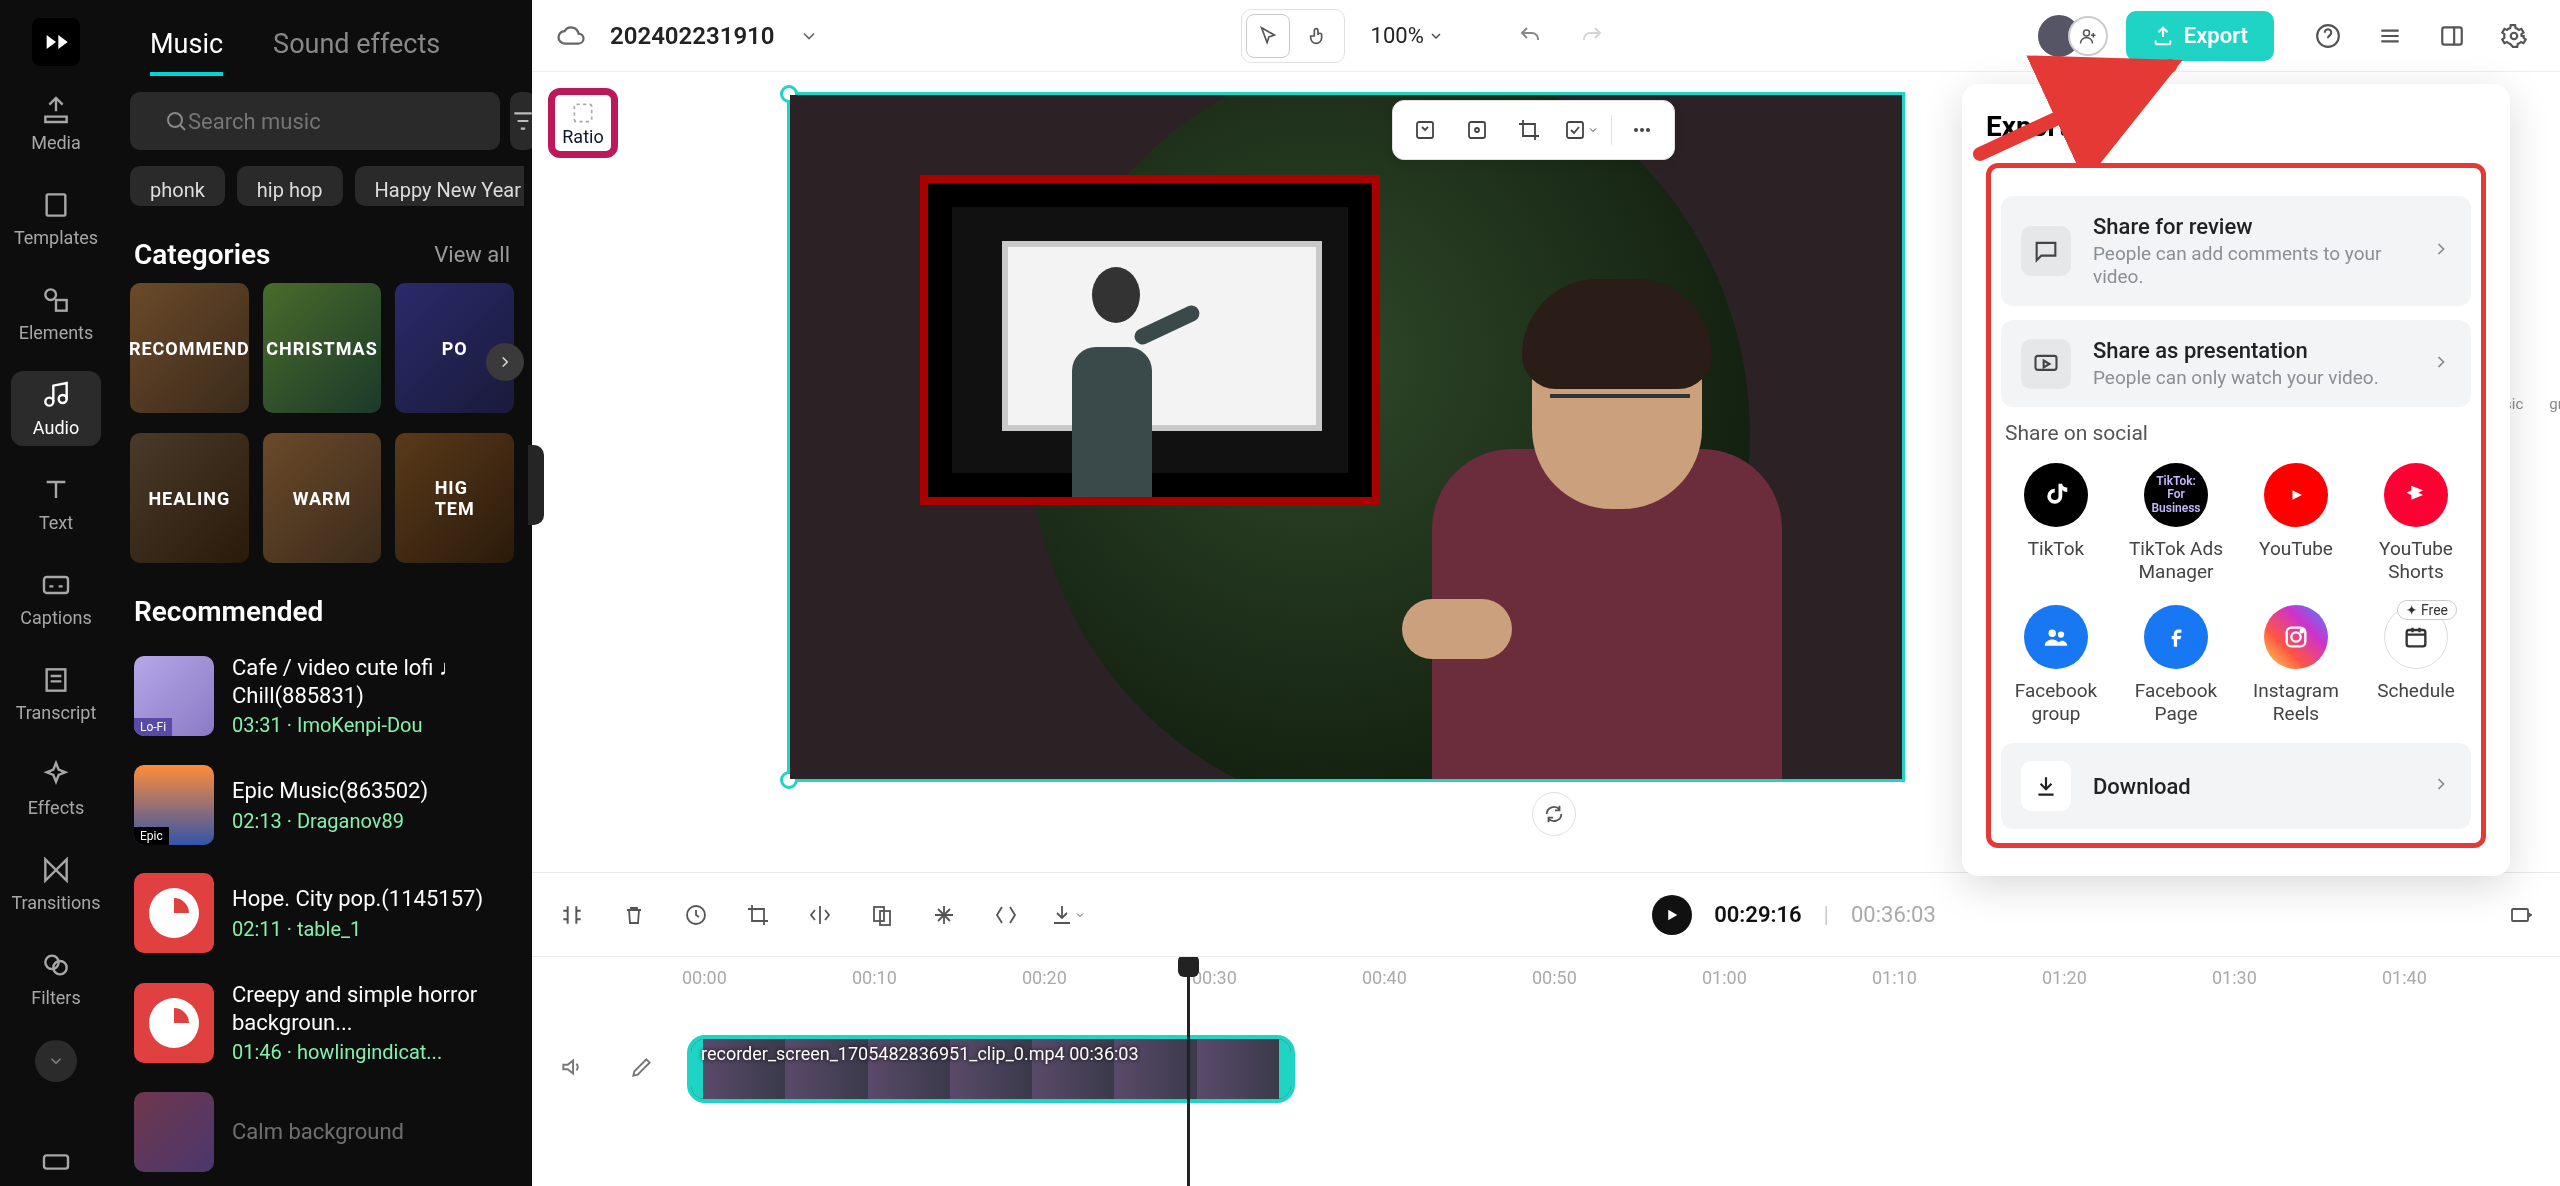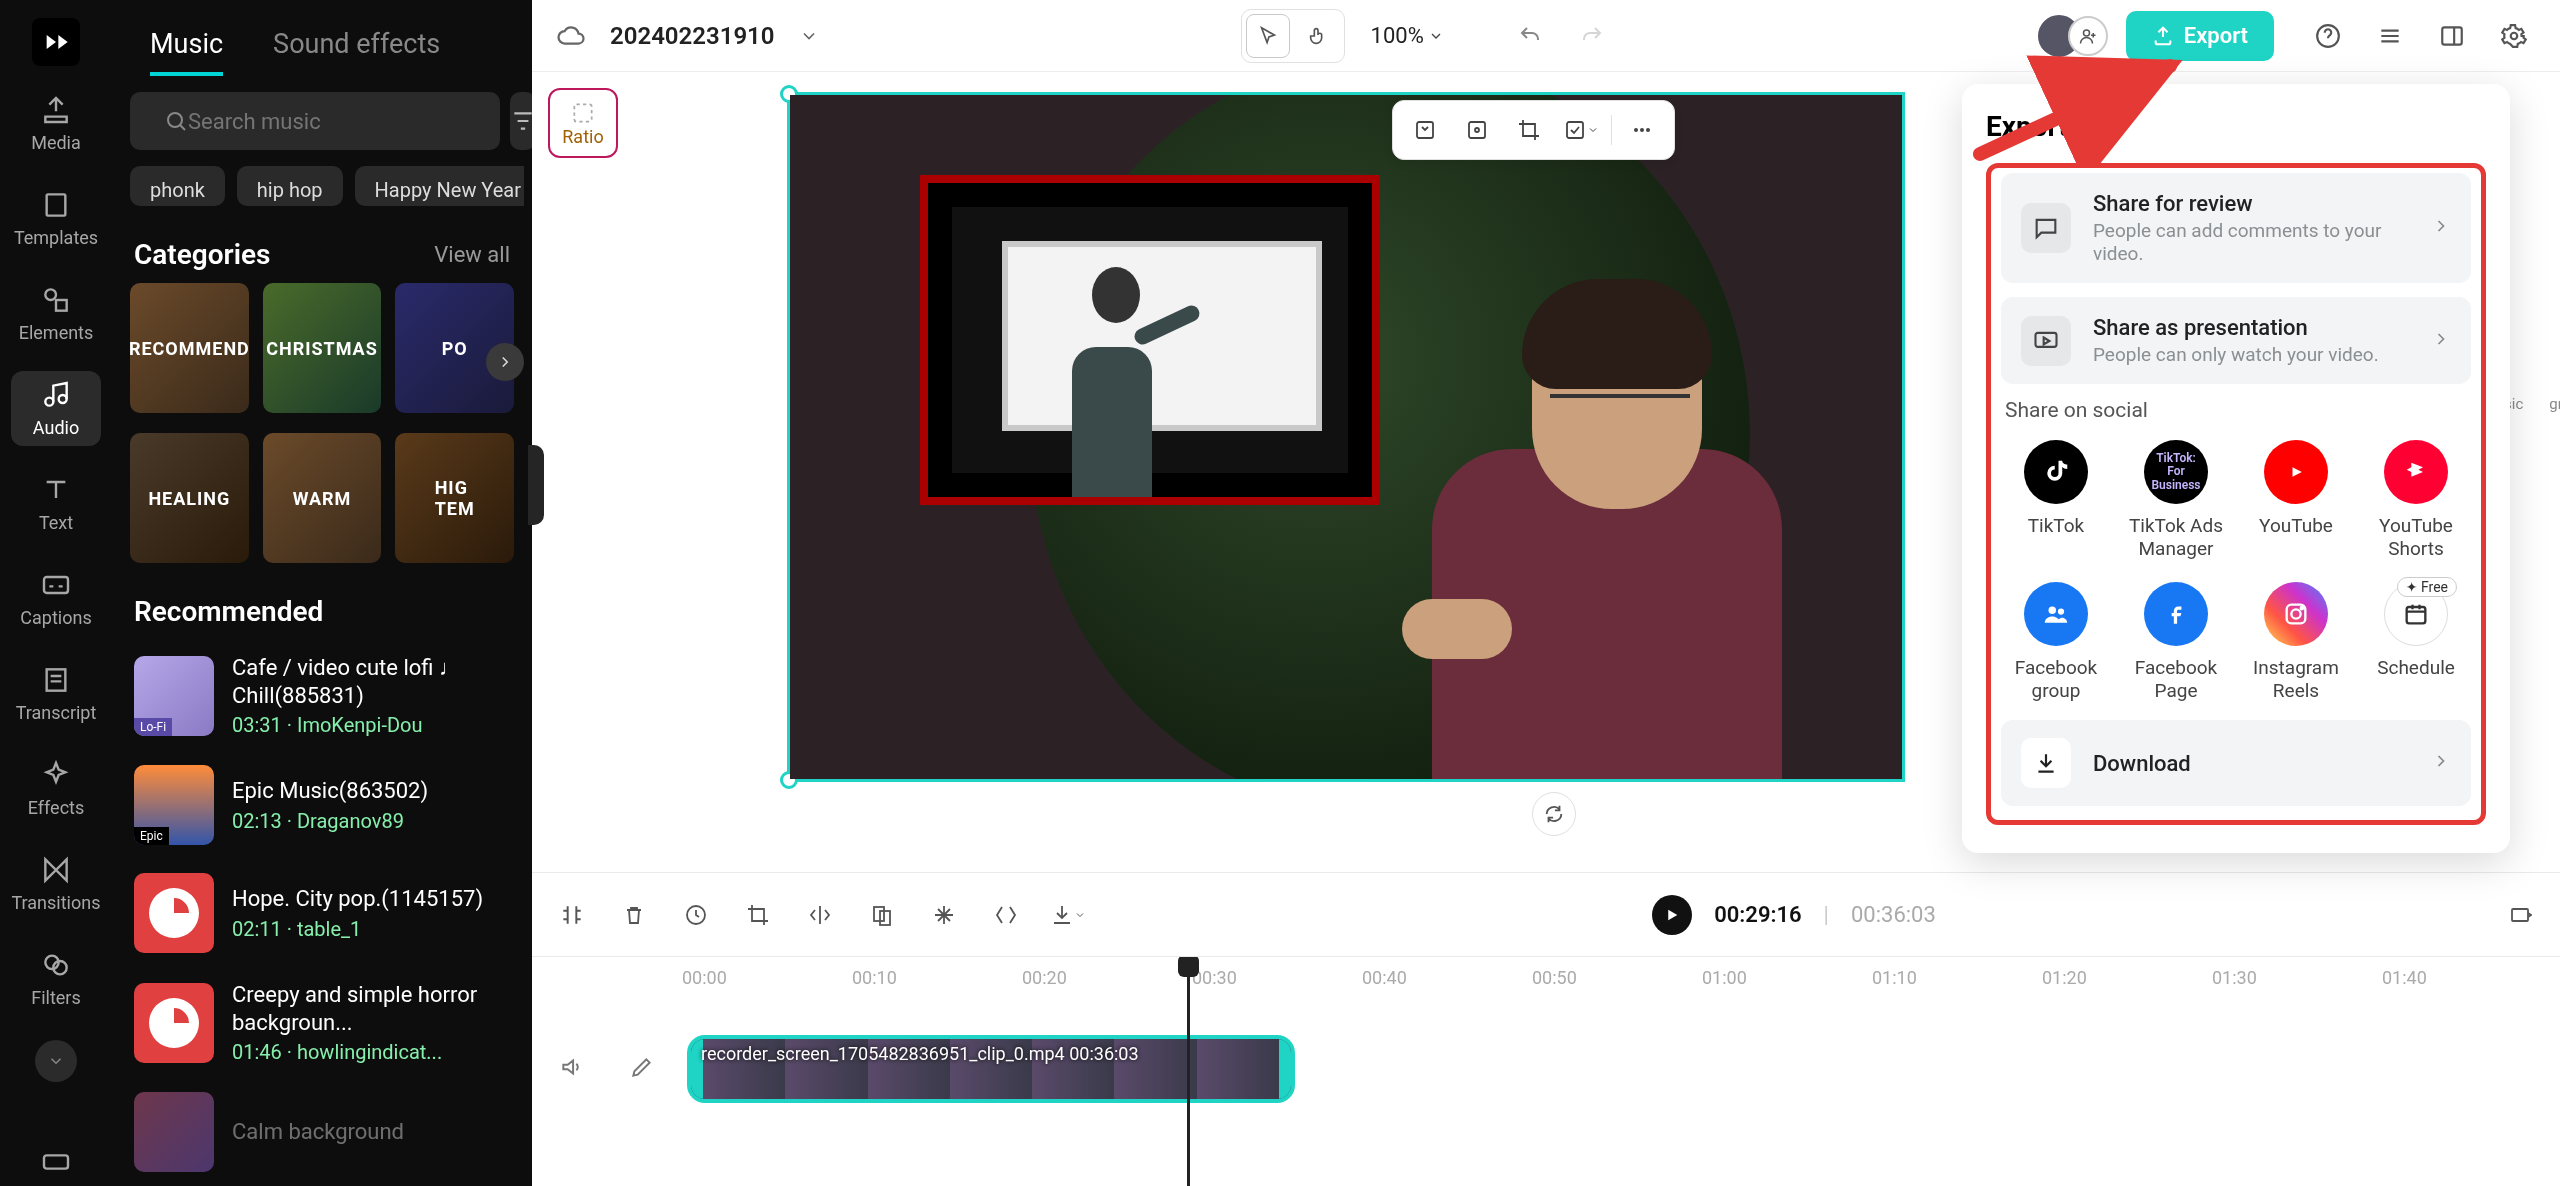--- a/index.html
+++ b/index.html
@@ -55,21 +55,21 @@
 .tb-iconbtn{width:44px;height:44px;border-radius:8px;display:flex;align-items:center;justify-content:center;color:#555;cursor:pointer}
 .tb-iconbtn.active-frame{border:1px solid #c9c9c9}
 .zoom-label{font-size:22px;color:#222;padding:0 8px;display:flex;align-items:center;gap:4px}
 .tb-plain{width:44px;height:44px;display:flex;align-items:center;justify-content:center;color:#888}
 .avatar-group{display:flex;align-items:center}
 .avatar{width:46px;height:46px;border-radius:50%;background:#556;border:2px solid #fff}
 .avatar2{width:40px;height:40px;border-radius:50%;background:#fff;border:2px solid #ccc;margin-left:-14px;display:flex;align-items:center;justify-content:center;font-size:18px}
 .export-btn{background:#1fd4c5;color:#fff;border:none;border-radius:10px;height:50px;padding:0 26px;font-size:22px;font-weight:600;display:flex;align-items:center;gap:10px;cursor:pointer}
 .tb-right-icons{display:flex;gap:18px;margin-left:14px}
 .canvas-area{flex:1;position:relative;background:#fff;display:flex;align-items:flex-start;justify-content:flex-start}
-.ratio-chip{position:absolute;left:16px;top:16px;background:#fff;border:2px solid #be185d;border-radius:12px;width:70px;height:70px;display:flex;flex-direction:column;align-items:center;justify-content:center;font-size:18px;color:#a16207}
+.ratio-chip{position:absolute;left:16px;top:16px;background:#fff;border:7px solid #be185d;border-radius:12px;width:70px;height:70px;display:flex;flex-direction:column;align-items:center;justify-content:center;font-size:18px;color:#0f172a}
 .video-frame{position:absolute;left:255px;top:20px;width:1118px;height:690px;background:#000;border:3px solid #1fd4c5}
 .vf-handle{position:absolute;width:18px;height:18px;border:3px solid #1fd4c5;background:#fff;border-radius:50%}
 .vf-h-tl{left:-10px;top:-10px}.vf-h-bl{left:-10px;bottom:-10px}
 .scene{width:100%;height:100%;background:#2c2225;position:relative;overflow:hidden}
 .plant{position:absolute;left:240px;top:-40px;width:720px;height:760px;background:radial-gradient(circle at 40% 40%,#2f4a2a,#12210f 70%);border-radius:50%;opacity:.95}
 .person{position:absolute;right:80px;bottom:0;width:430px;height:520px}
 .person-body{position:absolute;bottom:0;left:40px;width:350px;height:330px;background:#6b2d3b;border-radius:80px 80px 0 0}
 .person-head{position:absolute;top:40px;left:140px;width:170px;height:210px;background:#caa07d;border-radius:80px}
 .person-hair{position:absolute;top:20px;left:130px;width:190px;height:110px;background:#2a1c16;border-radius:90px 90px 40px 40px}
 .person-glasses{position:absolute;top:135px;left:158px;width:140px;height:28px;border-top:4px solid #333}
@@ -98,21 +98,21 @@
 .track-row{position:absolute;left:20px;top:90px;display:flex;align-items:center;gap:30px}
 .row-icon{width:40px;height:40px;display:flex;align-items:center;justify-content:center;color:#777}
 .clip{position:absolute;left:155px;top:78px;height:68px;width:608px;border:4px solid #1fd4c5;border-radius:18px;background:#333;display:flex;overflow:hidden}
 .clip-label{position:absolute;top:4px;left:10px;font-size:18px;color:#fff;z-index:2;text-shadow:0 0 4px #000}
 .clip-thumb{flex:1;background:linear-gradient(90deg,#5a4a6a,#3a3a4a)}
 .clip-handle{width:12px;background:#1fd4c5;flex:none}
 .right-rail{position:absolute;right:0;top:72px;width:56px;height:500px;display:flex;align-items:center;gap:26px;padding-top:20px}
 .rr-item{width:40px;text-align:center;font-size:15px;color:#888}
 .export-panel{position:absolute;right:50px;top:84px;width:548px;background:#fff;border-radius:16px;box-shadow:0 10px 40px rgba(0,0,0,.15);padding:26px 24px 28px}
 .export-title{font-size:28px;font-weight:700;margin-bottom:20px}
-.annot-box{border:5px solid #e53935;border-radius:12px;padding:5px 10px 14px}
+.annot-box{border:5px solid #e53935;border-radius:12px;padding:28px 10px 14px}
 .share-card{background:#f3f4f5;border-radius:12px;padding:18px 20px;display:flex;align-items:center;gap:22px;margin-bottom:14px;cursor:pointer}
 .share-ic{width:50px;height:50px;background:#e6e7e8;border-radius:10px;display:flex;align-items:center;justify-content:center;color:#444}
 .share-txt{flex:1}
 .share-t{font-size:22px;color:#222;font-weight:500}
 .share-s{font-size:19px;color:#8a8f94;margin-top:3px}
 .share-chev{color:#888}
 .sos-title{font-size:21px;color:#555;margin:4px 4px 18px}
 .social-grid{display:grid;grid-template-columns:repeat(4,1fr);gap:22px 10px;margin-bottom:18px}
 .social-item{display:flex;flex-direction:column;align-items:center;gap:10px;font-size:19px;color:#444;text-align:center;cursor:pointer}
 .social-ic{width:64px;height:64px;border-radius:50%;display:flex;align-items:center;justify-content:center;color:#c4b5fd;font-size:30px;position:relative}

